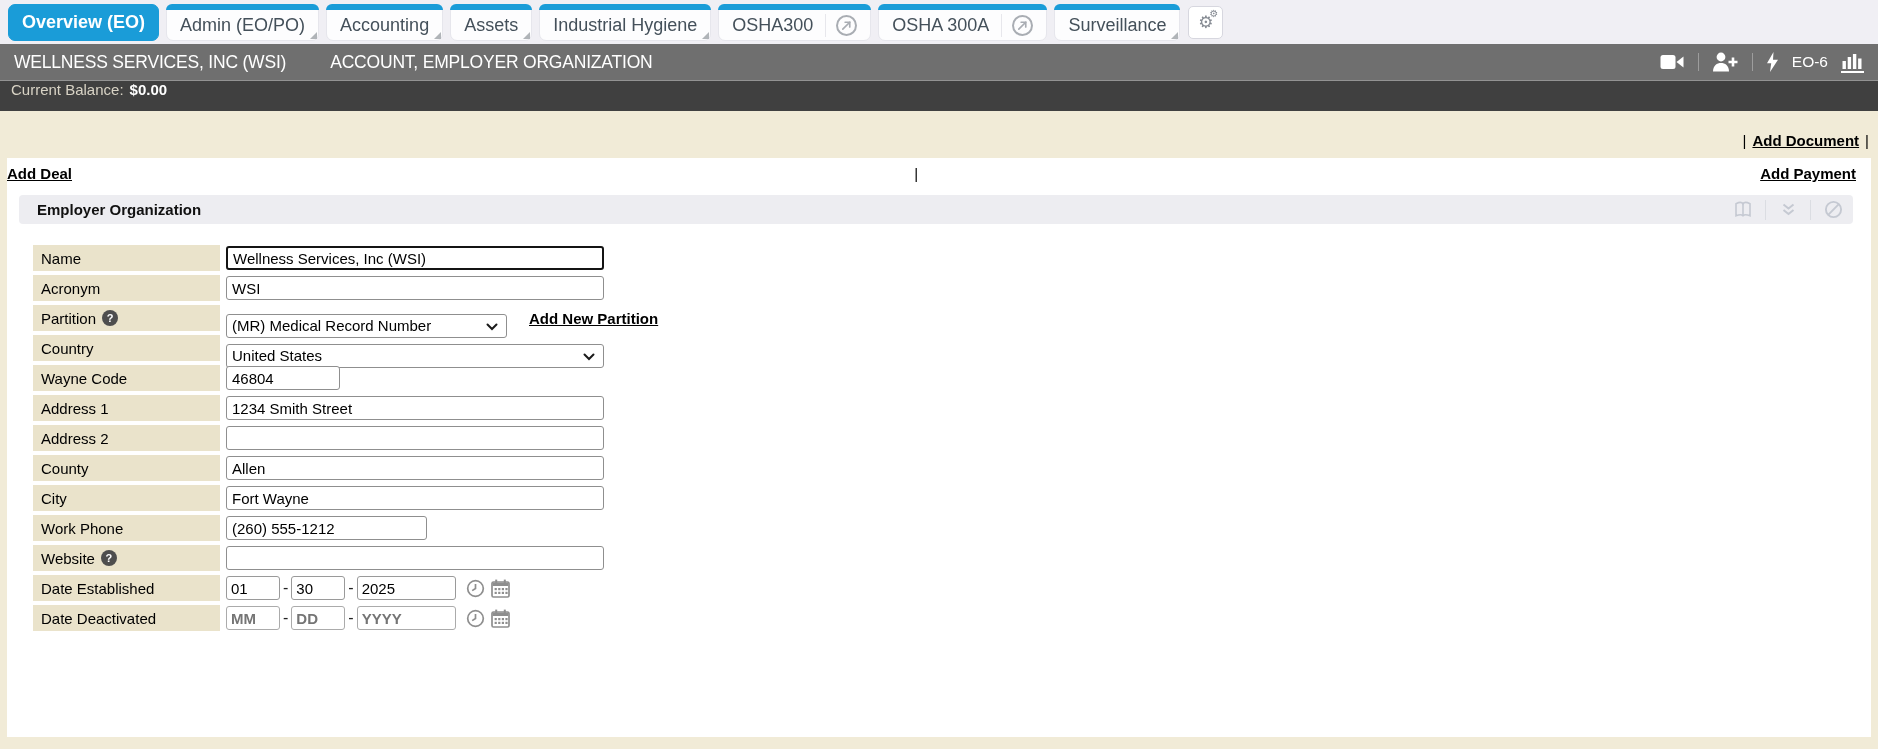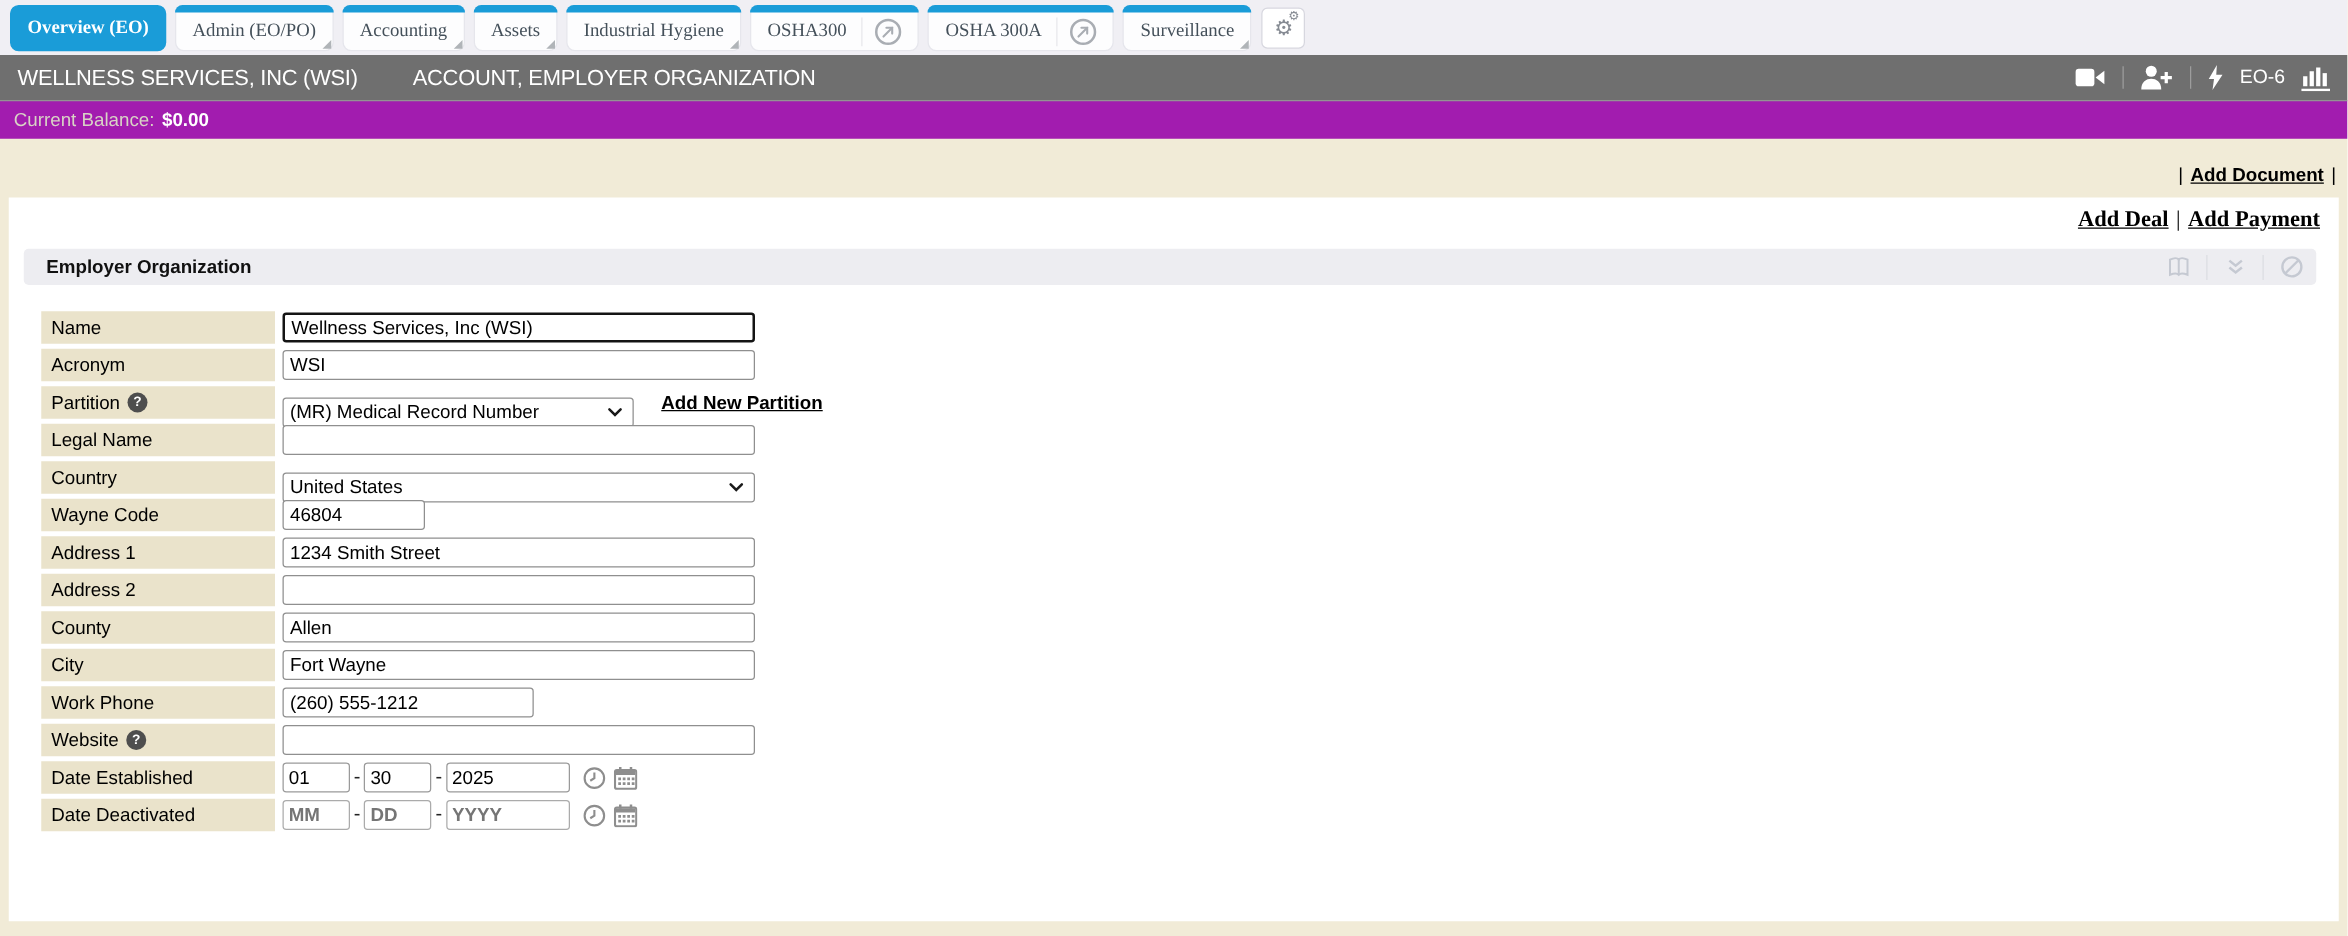--- a/index.html
+++ b/index.html
@@ -8,21 +8,21 @@
     width:1878px; height:749px; overflow:hidden;
     font-family:"Liberation Sans","DejaVu Sans",sans-serif;
     background:#f1ebd7; color:#000;
   }
   
   .tabbar{ height:44px; background:#f0eff4; display:flex; align-items:flex-end; padding-left:8px; }
   .tablist{ display:flex; align-items:flex-end; gap:7px; }
   .tab{
     position:relative; height:37px; margin-bottom:3px; background:#fdfdfe;
     border:1px solid #e6e6ec; border-radius:7px; display:flex; align-items:center;
-    padding:5px 13px 0 13px; font-size:15px; color:#44505a; cursor:pointer; white-space:nowrap;font-family:Liberation Serif, serif;
+    padding:5px 13px 0 13px; font-size:18px; color:#44505a; cursor:pointer; white-space:nowrap;
   }
   .tab::before{ content:""; position:absolute; top:-1px; left:-1px; right:-1px; height:6px;
     background:#1a9cd8; border-radius:7px 7px 0 0; }
   .tab.active{ background:#1a9cd8; border-color:#1a9cd8; color:#fff; font-weight:bold; padding-top:0; }
   .tab.active::before{ display:none; }
   .fold{ position:absolute; right:1px; bottom:1px; width:0; height:0;
     border-left:7px solid transparent; border-bottom:7px solid #b0b4b8; }
   .tab-sep{ width:1px; align-self:stretch; background:#e7e7ec; margin:4px 10px 3px 12px; }
   .ext-icon{ width:21px; height:21px; border:2px solid #a9adb3; border-radius:50%;
     display:flex; align-items:center; justify-content:center; }
@@ -32,29 +32,29 @@
   .gear-big{ font-size:17px; line-height:1; }
   .gear-small{ position:absolute; top:2px; right:4px; font-size:10px; line-height:1; }
   
   .topbar{ height:36px; background:#6f6f6f; display:flex; align-items:center; padding:0 14px; color:#fff; }
   .org-name{ font-size:17.5px; letter-spacing:-0.2px; }
   .page-title{ margin-left:44px; font-size:17.5px; letter-spacing:-0.2px; }
   .topbar-right{ margin-left:auto; display:flex; align-items:center; gap:13px;padding-left:36px; }
   .vsep{ width:1px; height:18px; background:#9d9d9d; }
   .badge{ font-size:15.5px; }
   .hicon{ display:flex; align-items:center; justify-content:center; cursor:pointer; }
-  .balancebar{ height:31px; background:#a21caf; border-top:1px solid #939393;
-    display:flex; align-items:center; padding:0 11px; font-size:15px; color:#d8d3c5; }
+  .balancebar{ height:31px; background:#404040; border-top:1px solid #939393;
+    display:flex; padding:0 11px; font-size:15px; color:#d8d3c5; }
   .balance-value{ color:#fff; font-weight:bold; margin-left:6px; }
   
   .adddoc-row{ display:flex; justify-content:flex-end; align-items:center; gap:6px;
     padding:21px 9px 9px 0; font-size:15px; color:#000; }
   a.link{ color:#000; font-weight:bold; text-decoration:underline; cursor:pointer; }
-  .dealpay-row{ display:flex; justify-content:flex-end; align-items:center; gap:6px;
-    padding:7px 15px 0 0; font-size:18px;font-family:Liberation Serif, serif; }
+  .dealpay-row{ display:flex; justify-content:space-between; align-items:center; gap:6px;
+    padding:7px 15px 0 0; font-size:15px; }
   
   .panel{ margin:0 7px; background:#fff; height:579px; }
   .section-bar{ margin:13px 18px 0 12px; height:29px; background:#ededf1; border-radius:4px;
     display:flex; align-items:center; padding:0 8px 0 18px; }
   .section-title{ font-weight:bold; font-size:15px; color:#111; }
   .section-icons{ margin-left:auto; display:flex; align-items:center; gap:10px; }
   .section-icon{ width:24px; height:20px; display:flex; align-items:center; justify-content:center; cursor:pointer; }
   .icon-sep{ width:1px; height:20px; background:#dbdde2; }
   
   .form{ margin:21px 0 0 26px; }
@@ -240,26 +240,20 @@
         <div class="select w-partition">
       <span>(MR) Medical Record Number</span>
       <span><svg width="12" height="8" viewBox="0 0 12 8" fill="none" stroke="#1a1a1a" stroke-width="2" stroke-linecap="round">
               <polyline points="1.5,1.5 6,6 10.5,1.5"></polyline>
             </svg></span>
         </div>
         <a class="link inline-link">Add New Partition</a>
       </div>
       <div class="form-row">
         <div class="label-cell">
-      <span>Legal Name</span>
-        </div>
-        <input class="text-input w-wide" value="" style="">
-      </div>
-      <div class="form-row">
-        <div class="label-cell">
       <span>Country</span>
         </div>
         <div class="select w-wide">
       <span>United States</span>
       <span><svg width="12" height="8" viewBox="0 0 12 8" fill="none" stroke="#1a1a1a" stroke-width="2" stroke-linecap="round">
               <polyline points="1.5,1.5 6,6 10.5,1.5"></polyline>
             </svg></span>
         </div>
       </div>
       <div class="form-row">

